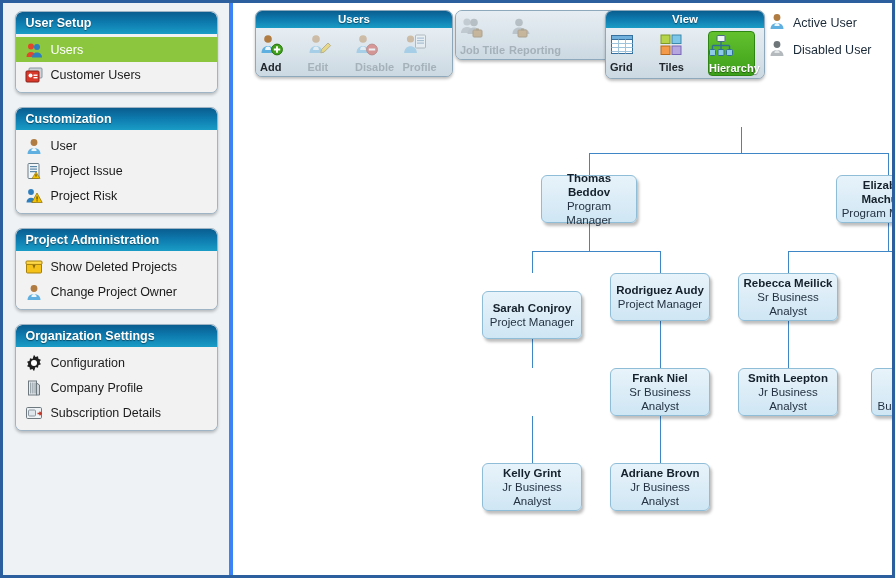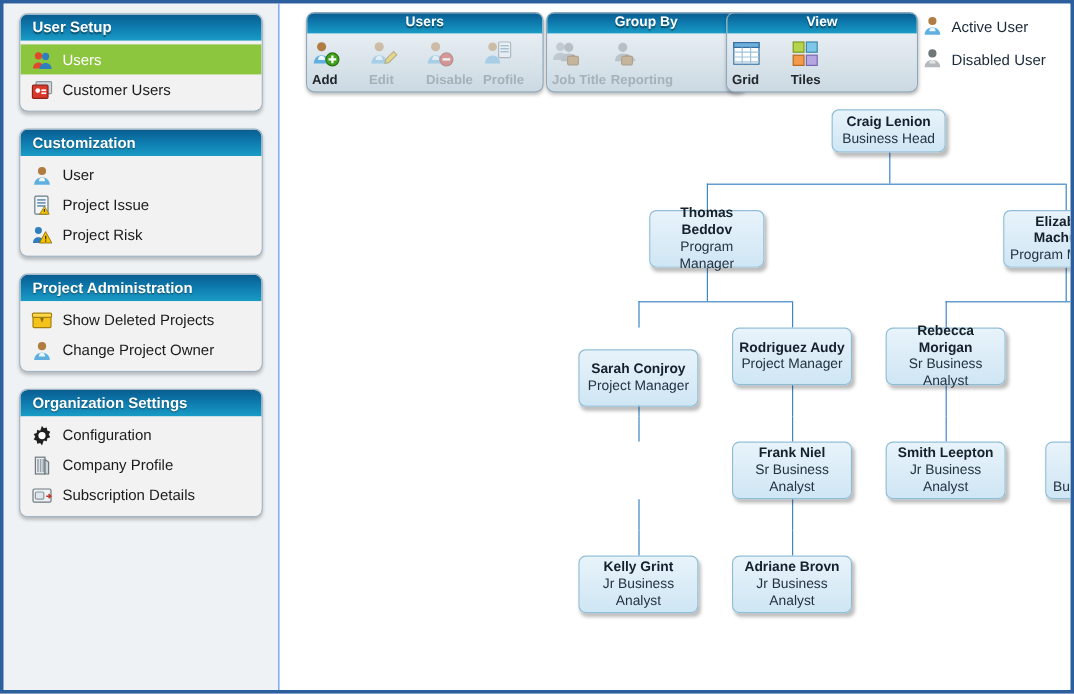--- a/index.html
+++ b/index.html
@@ -13,21 +13,21 @@
     position:relative;
   }
 
   
   #app { display:flex; width:889px; height:572px; }
 
   
   #sidebar {
     width:230px; height:100%;
     background:#eef2f5;
-    border-right:1px solid #3b82f6;
+    border-right:4px solid #3b82f6;
     padding:8px 0 0 0;
     flex:0 0 230px;
   }
   .panel {
     width:203px; margin:0 auto 14px auto;
     background:#f1f1f1;
     border:1px solid #9fb4c4;
     border-radius:7px;
     box-shadow:0 2px 3px rgba(0,0,0,.22);
     overflow:hidden;
@@ -286,21 +286,20 @@
                   <rect x="12.5" y="2" width="10" height="13" rx="1" fill="#f4f8fa" stroke="#6d787f"></rect>
                   <rect x="14" y="4.5" width="7" height="1.2" fill="#5a86a8"></rect>
                   <rect x="14" y="7" width="7" height="1.2" fill="#5a86a8"></rect>
                   <rect x="14" y="9.5" width="7" height="1.2" fill="#5a86a8"></rect>
                 </svg></span>
               <span class="lbl">Profile</span>
             </div>
           </div>
         </div>
         <div class="rib" style="left:222px;width:167px">
-          <div class="rib-head">Group By</div>
           <div class="rib-body">
             <div class="rib-btn dis">
               <span><svg width="24" height="24" viewBox="0 0 24 24">
                   <circle cx="7" cy="6" r="3.6" fill="#9aa3aa"></circle>
                   <path d="M1 17c0-3.9 2.6-6 6-6s6 2.1 6 6z" fill="#9aa3aa"></path>
                   <circle cx="14" cy="6.5" r="3.8" fill="#7d858b"></circle>
                   <path d="M7.5 18c0-4.1 2.8-6.4 6.5-6.4S20.5 13.9 20.5 18z" fill="#8e979e"></path>
                   <rect x="13" y="14" width="9" height="7" rx="1" fill="#a9762f" stroke="#6f4c17"></rect>
                   <rect x="16" y="12.6" width="3" height="2" rx=".5" fill="#6f4c17"></rect>
                 </svg></span>
@@ -329,20 +328,30 @@
               <span class="lbl">Grid</span>
             </div>
             <div class="rib-btn">
               <span><svg width="24" height="24" viewBox="0 0 24 24">
                   <rect x="2" y="2" width="9" height="8.5" fill="#b5d44a" stroke="#7d9a23"></rect>
                   <rect x="13" y="2" width="9" height="8.5" fill="#7fc7e8" stroke="#3d89ab"></rect>
                   <rect x="2" y="13" width="9" height="8.5" fill="#f2994a" stroke="#b86a1e"></rect>
                   <rect x="13" y="13" width="9" height="8.5" fill="#b5a6e0" stroke="#7a67b5"></rect>
                 </svg></span>
               <span class="lbl">Tiles</span>
+            </div>
+            <div class="rib-btn on">
+              <span><svg width="24" height="24" viewBox="0 0 24 24">
+                  <rect x="8" y="1.5" width="8" height="6" rx="1" fill="#eef3f6" stroke="#4a6c80"></rect>
+                  <path d="M12 7.5v4M3.5 11.5h17M3.5 11.5v4M12 11.5v4M20.5 11.5v4" stroke="#2f6e96" stroke-width="1.4" fill="none"></path>
+                  <rect x="0.5" y="15.5" width="6" height="6" rx="1" fill="#8ecbe8" stroke="#2f6e96"></rect>
+                  <rect x="9" y="15.5" width="6" height="6" rx="1" fill="#8ecbe8" stroke="#2f6e96"></rect>
+                  <rect x="17.5" y="15.5" width="6" height="6" rx="1" fill="#8ecbe8" stroke="#2f6e96"></rect>
+                </svg></span>
+              <span class="lbl">Hierarchy</span>
             </div>
           </div>
         </div>
       </div>
     <div id="legend">
         <div class="leg-row">
           <span><svg width="18" height="18" viewBox="0 0 18 18">
               <circle cx="9" cy="5.5" r="3.4" fill="#b07c42"></circle>
               <path d="M2.5 17c0-3.8 2.8-6 6.5-6s6.5 2.2 6.5 6z" fill="#5fb0e0"></path>
               <path d="M9 11c1.6 0 2.6 1 2.6 3H6.4c0-2 1-3 2.6-3z" fill="#eaf5fc"></path>
@@ -373,42 +382,38 @@
         <div class="ln v" style="left:299px;top:238px;height:26px"></div>
         <div class="ln v" style="left:299px;top:264px;height:21px"></div>
         <div class="ln v" style="left:427px;top:238px;height:26px"></div>
         <div class="ln v" style="left:427px;top:264px;height:21px"></div>
         <div class="ln v" style="left:555px;top:238px;height:26px"></div>
         <div class="ln v" style="left:555px;top:264px;height:21px"></div>
         <div class="ln v" style="left:299px;top:333px;height:26px"></div>
         <div class="ln v" style="left:299px;top:359px;height:21px"></div>
         <div class="ln v" style="left:427px;top:333px;height:26px"></div>
         <div class="ln v" style="left:427px;top:359px;height:21px"></div>
-        <div class="node" style="left:460px;top:8px;width:95px;height:36px">
-          <div class="nm">Craig Lenion</div>
-          <div class="ti">Business Head</div>
-        </div>
         <div class="node" style="left:308px;top:92px;width:96px;height:48px">
           <div class="nm">Thomas Beddov</div>
           <div class="ti">Program Manager</div>
         </div>
         <div class="node" style="left:603px;top:92px;width:104px;height:48px">
           <div class="nm">Elizabeth Machutka</div>
           <div class="ti">Program Manager</div>
         </div>
         <div class="node" style="left:249px;top:208px;width:100px;height:48px">
           <div class="nm">Sarah Conjroy</div>
           <div class="ti">Project Manager</div>
         </div>
         <div class="node" style="left:377px;top:190px;width:100px;height:48px">
           <div class="nm">Rodriguez Audy</div>
           <div class="ti">Project Manager</div>
         </div>
         <div class="node" style="left:505px;top:190px;width:100px;height:48px">
-          <div class="nm">Rebecca Morigan</div>
+          <div class="nm">Rebecca Meilick</div>
           <div class="ti">Sr Business Analyst</div>
         </div>
         <div class="node" style="left:377px;top:285px;width:100px;height:48px">
           <div class="nm">Frank Niel</div>
           <div class="ti">Sr Business Analyst</div>
         </div>
         <div class="node" style="left:505px;top:285px;width:100px;height:48px">
           <div class="nm">Smith Leepton</div>
           <div class="ti">Jr Business Analyst</div>
         </div>

